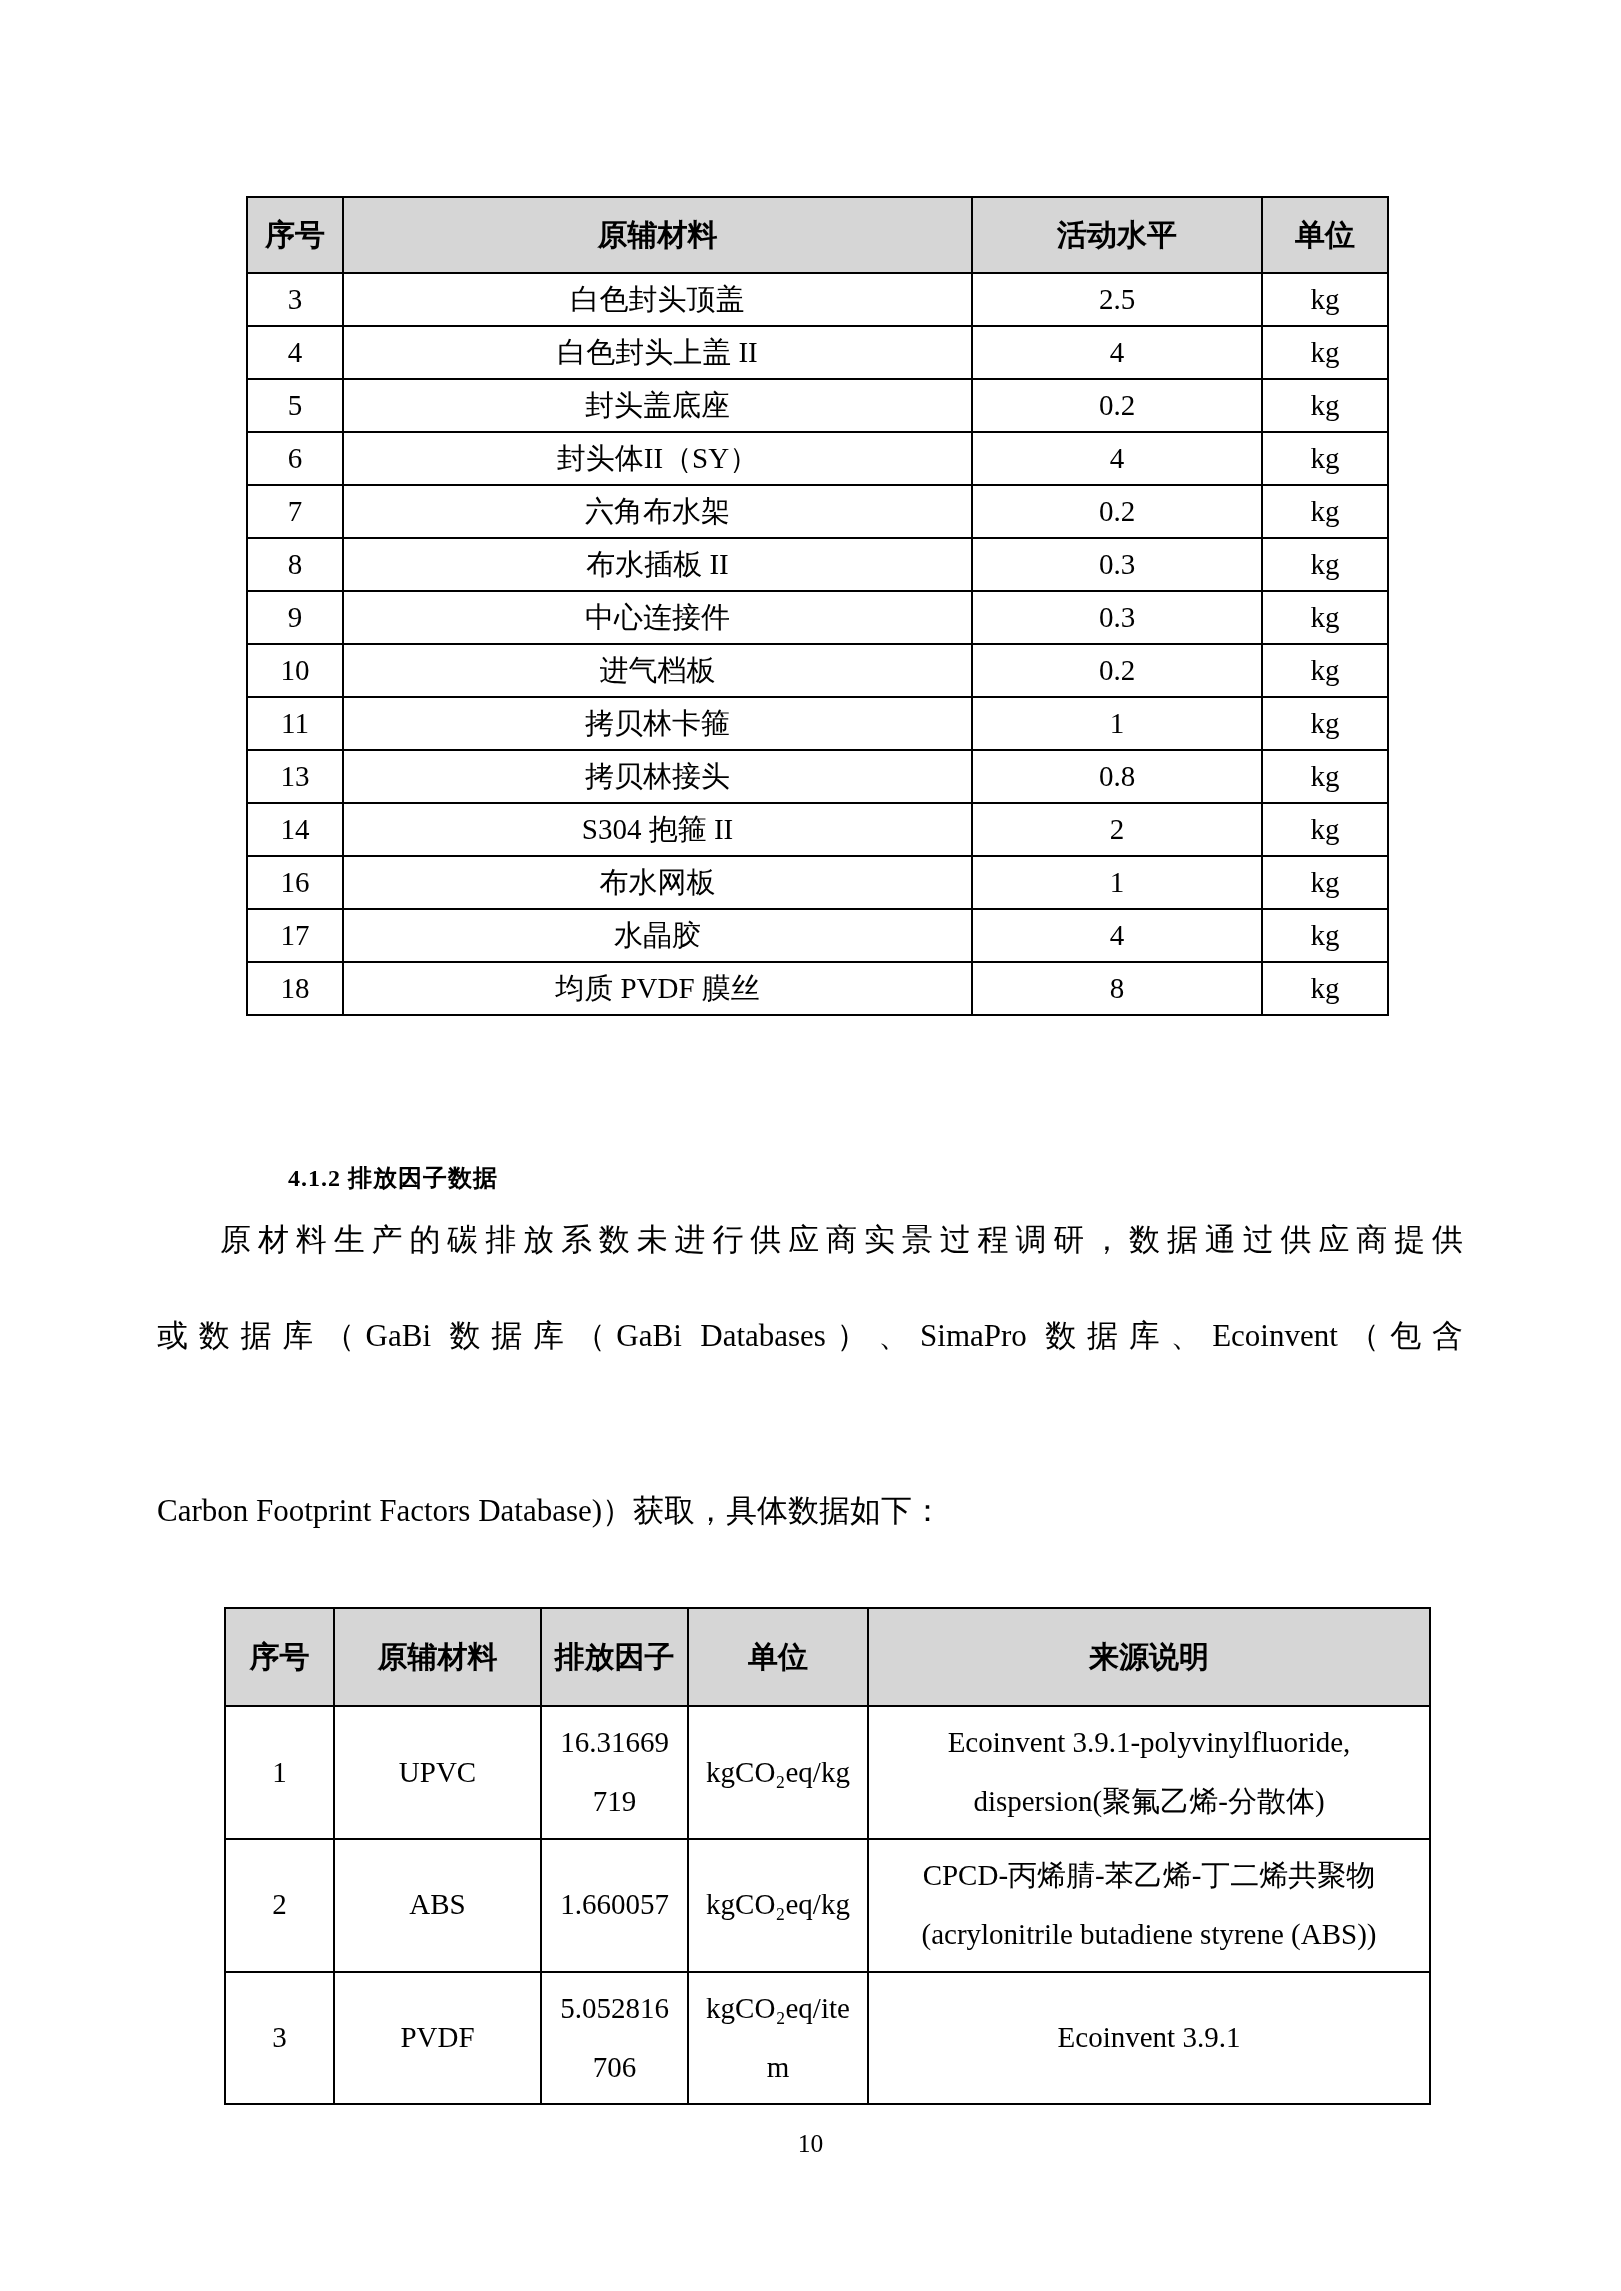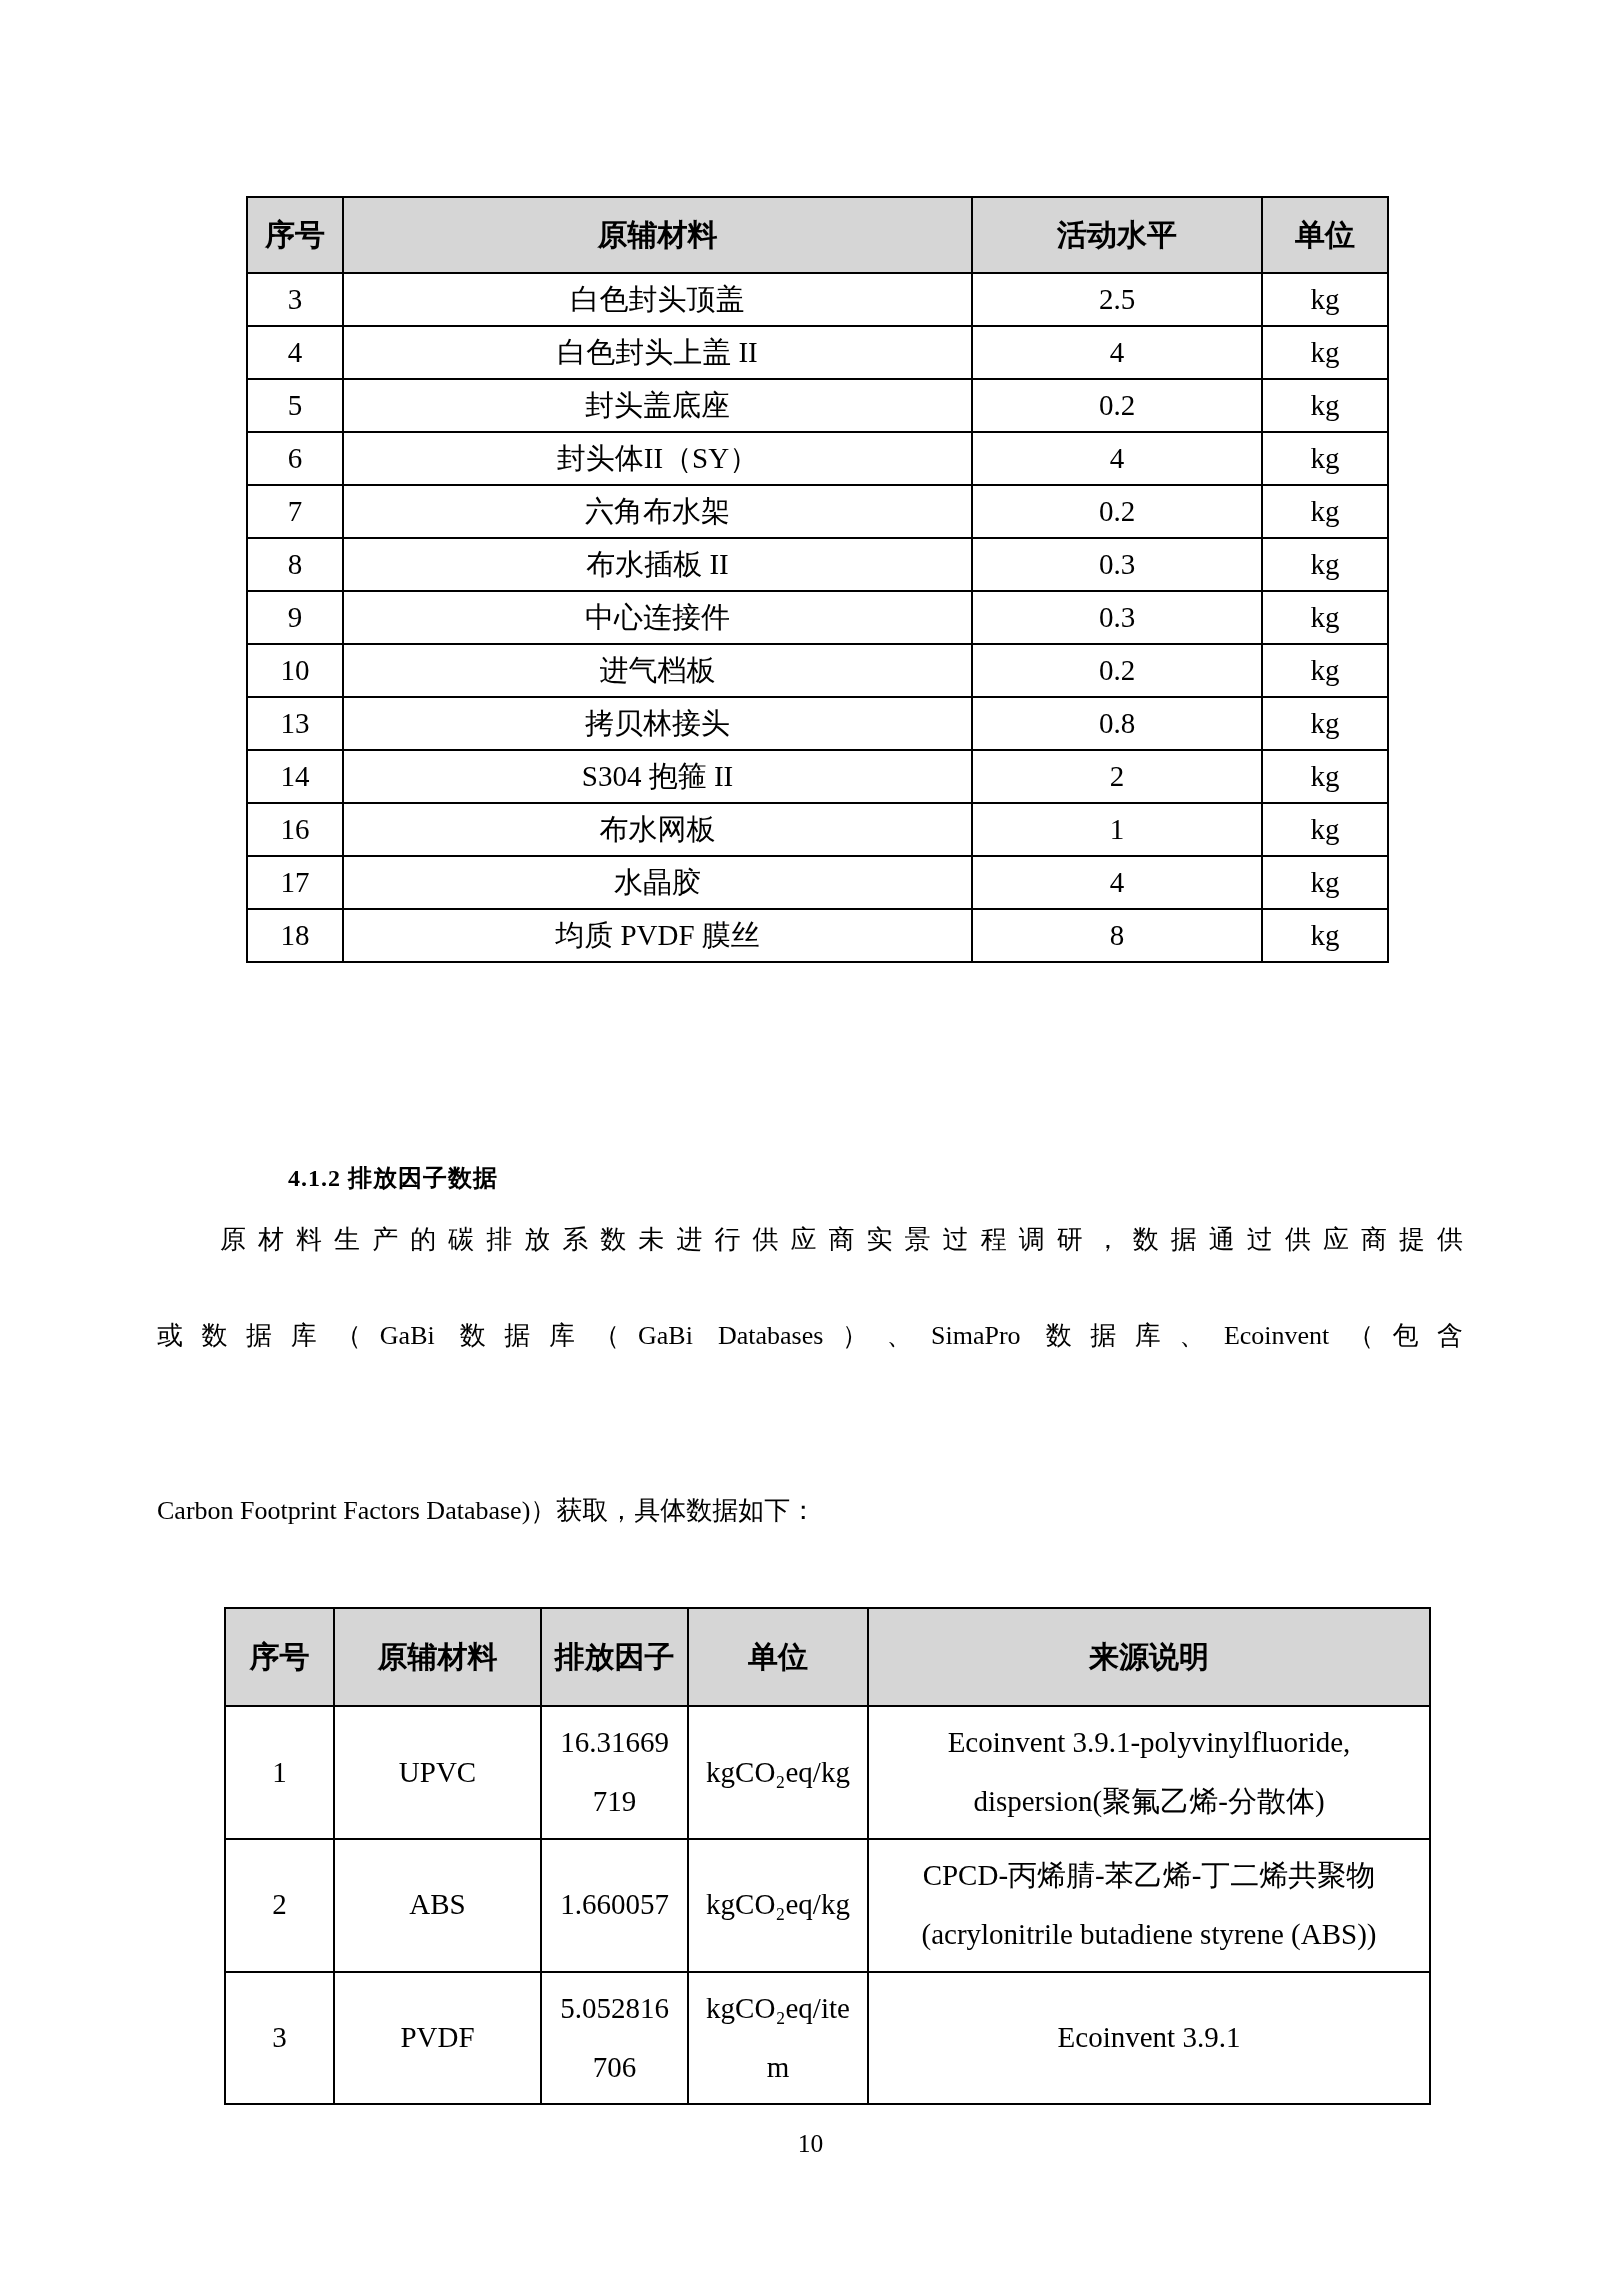--- a/index.html
+++ b/index.html
@@ -59,21 +59,21 @@
     left: 288px;
     top: 1162px;
     font-size: 24px;
     font-weight: bold;
     letter-spacing: 1px;
   }
   .pline {
     position: absolute;
     left: 157px;
     width: 1306px;
-    font-size: 26px;
+    font-size: 31px;
     line-height: 43px;
   }
   .just { text-align: justify; text-align-last: justify; }
   .indent { text-indent: 63px; }
   .caption {
     position: absolute;
     left: 157px;
     top: 1533px;
     width: 1306px;
     text-align: center;
@@ -149,20 +149,26 @@
         <tr>
           <td>9</td>
           <td>中心连接件</td>
           <td>0.3</td>
           <td>kg</td>
         </tr>
         <tr>
           <td>10</td>
           <td>进气档板</td>
           <td>0.2</td>
+          <td>kg</td>
+        </tr>
+        <tr>
+          <td>11</td>
+          <td>拷贝林卡箍</td>
+          <td>1</td>
           <td>kg</td>
         </tr>
         <tr>
           <td>13</td>
           <td>拷贝林接头</td>
           <td>0.8</td>
           <td>kg</td>
         </tr>
         <tr>
           <td>14</td>

